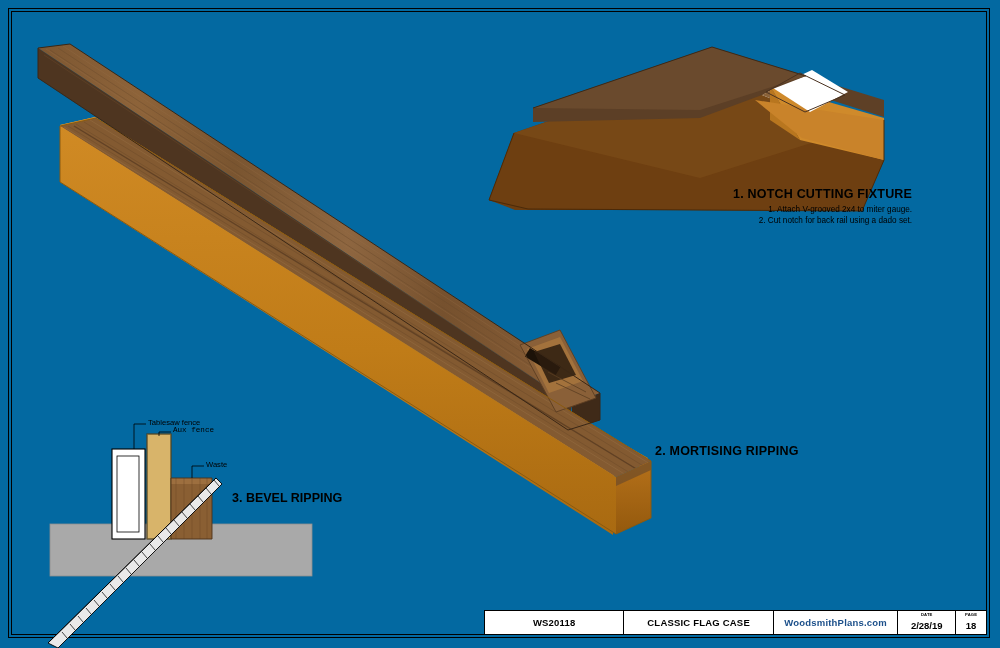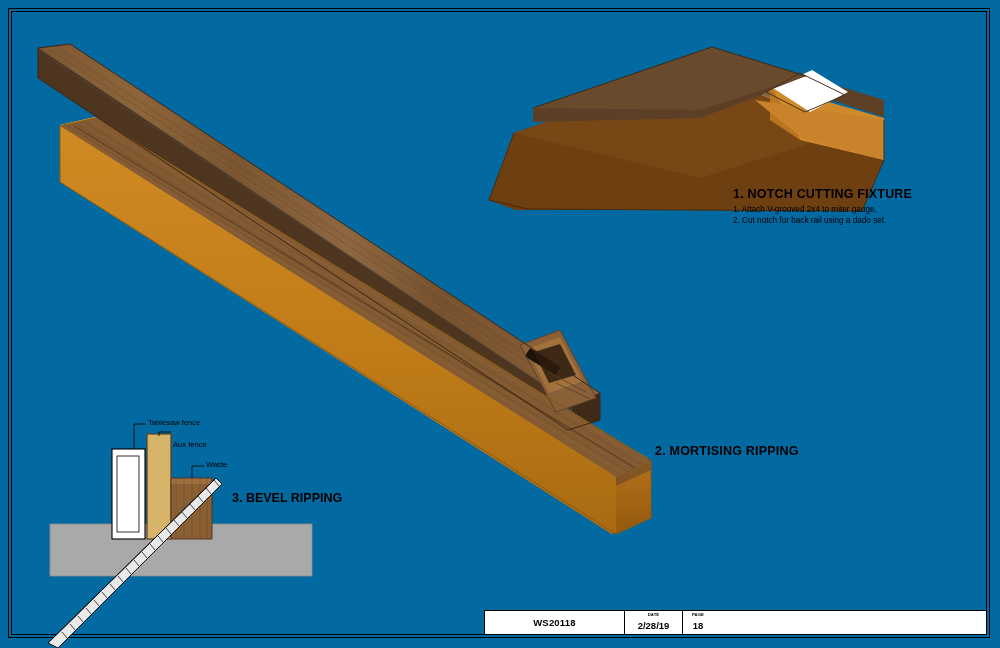--- a/index.html
+++ b/index.html
@@ -57,20 +57,21 @@
     white-space: nowrap;
     letter-spacing: 0.2px;
   }
   .callout .head .num {
     font-weight: bold;
   }
   .callout ol {
     margin: 3px 0 0 0;
     padding: 0;
     list-style: none;
+    text-align: right;
   }
   .callout ol li {
     font-size: 8.2px;
     color: #000;
     line-height: 1.38;
     white-space: nowrap;
   }
 
   .label-small {
     position: absolute;
@@ -373,25 +374,27 @@
       <span>MORTISING RIPPING</span>
     </div>
   </div>
 
   <div class="step3" style="left:232px; top:491px;text-align:right;">
     <span class="num">3.</span>
     <span>BEVEL RIPPING</span>
   </div>
 
   <div class="label-small" style="left:148px; top:418px;">Tablesaw fence</div>
-  <div class="label-small" style="left:173px; top:440px;">Aux fence</div>
+  <div class="label-small" style="left:173px; top:426px;font-family:Liberation Mono, monospace;">Aux fence</div>
   <div class="label-small" style="left:206px; top:460px;text-align:center;">Waste</div>
 
   <div class="titleblock">
     <div class="tb-cell tb-plan">WS20118</div>
+    <div class="tb-cell tb-title">CLASSIC FLAG CASE</div>
+    <div class="tb-cell tb-site">WoodsmithPlans.com</div>
     <div class="tb-cell tb-date tb-stack">
       <div class="tb-mini">DATE</div>
       <div style="margin-top:5px;text-align:right;">2/28/19</div>
     </div>
     <div class="tb-cell tb-page tb-stack">
       <div class="tb-mini">PAGE</div>
       <div style="margin-top:5px;">18</div>
     </div>
   </div>
 

